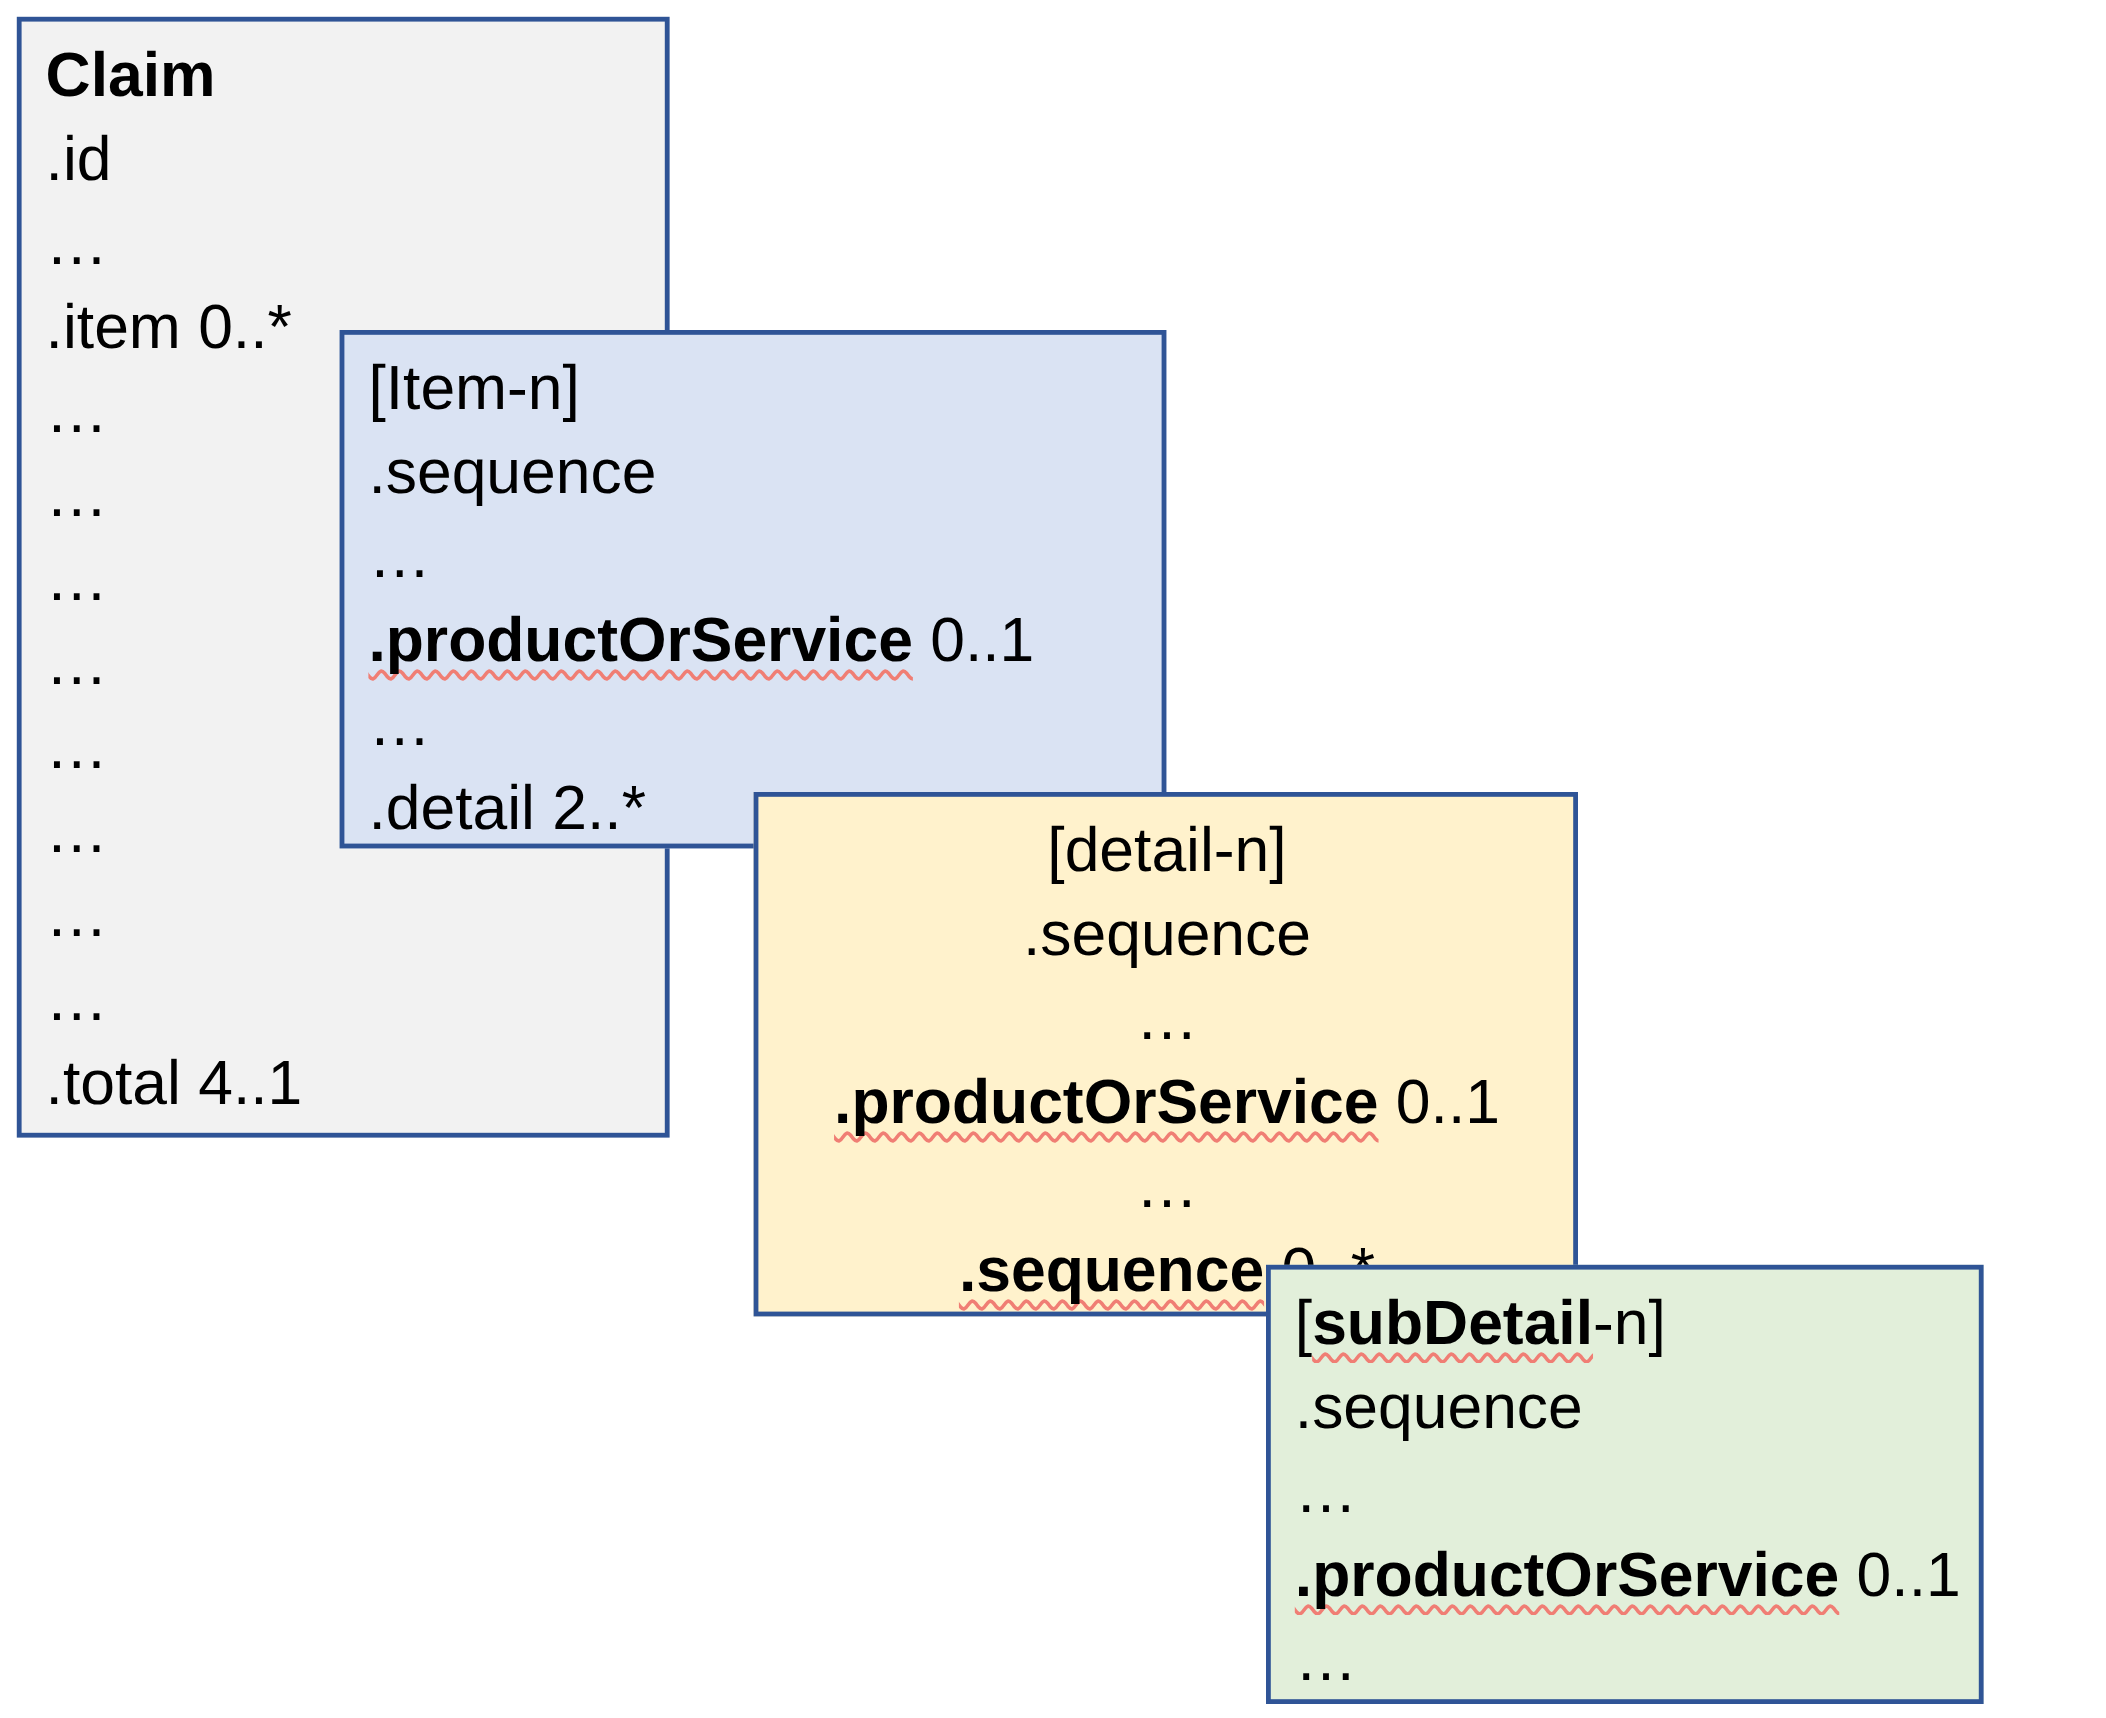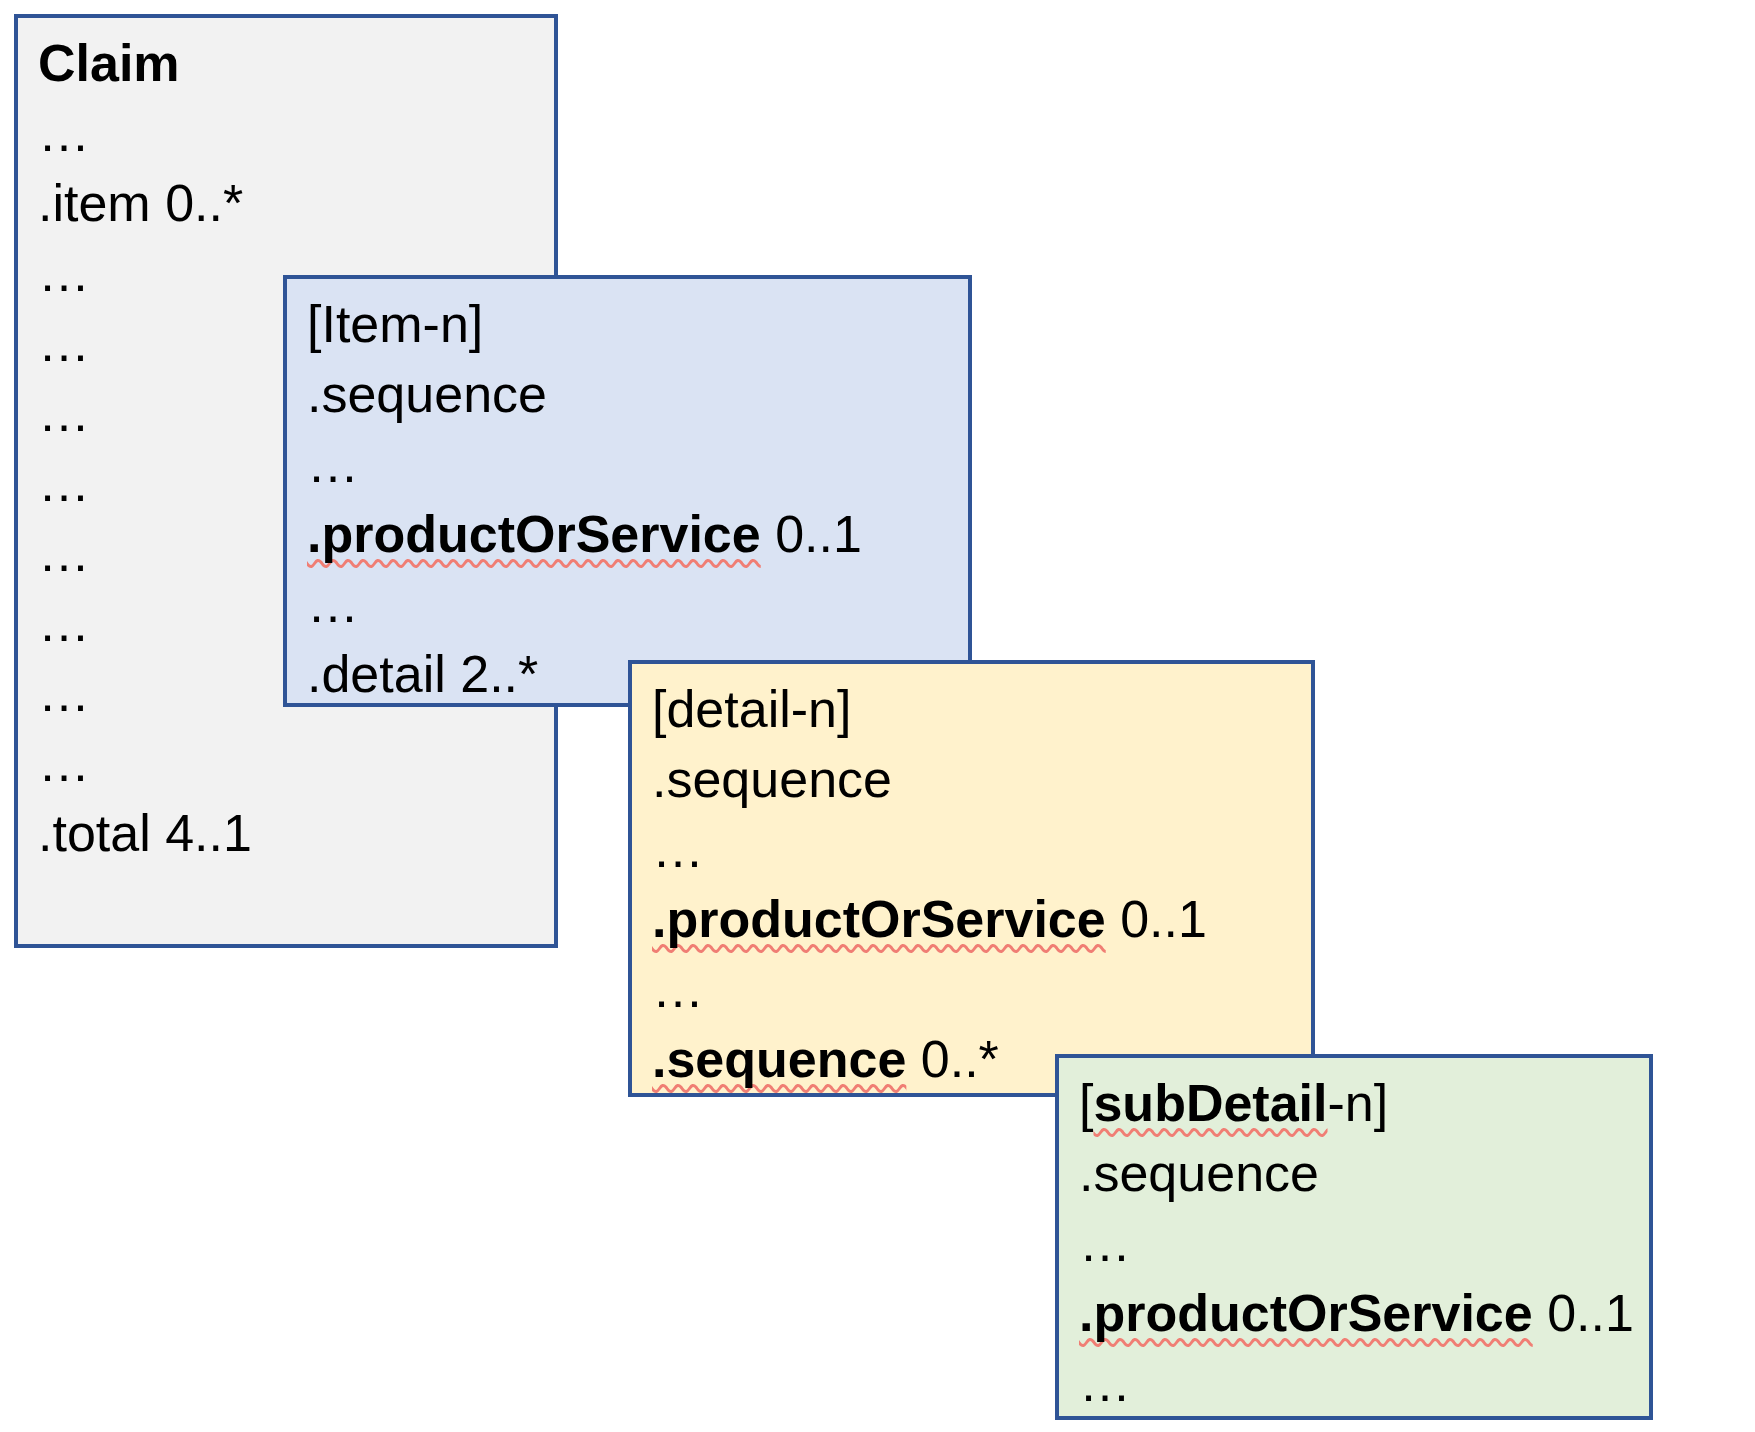--- a/index.html
+++ b/index.html
@@ -20,41 +20,42 @@
   .box{
     position:absolute;
     box-sizing:border-box;
     border:4px solid var(--border-color);
     padding:10px 18px 0 20px;
     font-size:52px;
     line-height:70px;
   }
   #box-claim    {left:14px;  top:14px;   width:544px; height:934px;}
   #box-item     {left:283px; top:275px;  width:689px; height:432px;}
-  #box-detail   {left:628px; top:660px;  width:687px; height:437px;}
+  #box-detail   {left:628px; top:660px;  width:687px; height:437px;text-align:center;}
   #box-subdetail{left:1055px;top:1054px; width:598px; height:366px;}
   .line{white-space:nowrap;}
   .line .bold{font-weight:bold;}
   .sq{
     text-decoration-line:underline;
     text-decoration-style:wavy;
     text-decoration-color:var(--squiggle-color);
     text-decoration-thickness:2.5px;
     text-underline-offset:7px;
     text-decoration-skip-ink:none;
     font-weight:bold;
   }
 </style>
 </head>
 <body>
 
 <div class="canvas">
   <div class="box" id="box-claim" style="background: rgb(242, 242, 242);">
     <div class="lines">
         <div class="line"><span class="bold">Claim</span></div>
+        <div class="line"><span>.id</span></div>
         <div class="line"><span>…</span></div>
         <div class="line"><span>.item 0..*</span></div>
         <div class="line"><span>…</span></div>
         <div class="line"><span>…</span></div>
         <div class="line"><span>…</span></div>
         <div class="line"><span>…</span></div>
         <div class="line"><span>…</span></div>
         <div class="line"><span>…</span></div>
         <div class="line"><span>…</span></div>
         <div class="line"><span>…</span></div>

